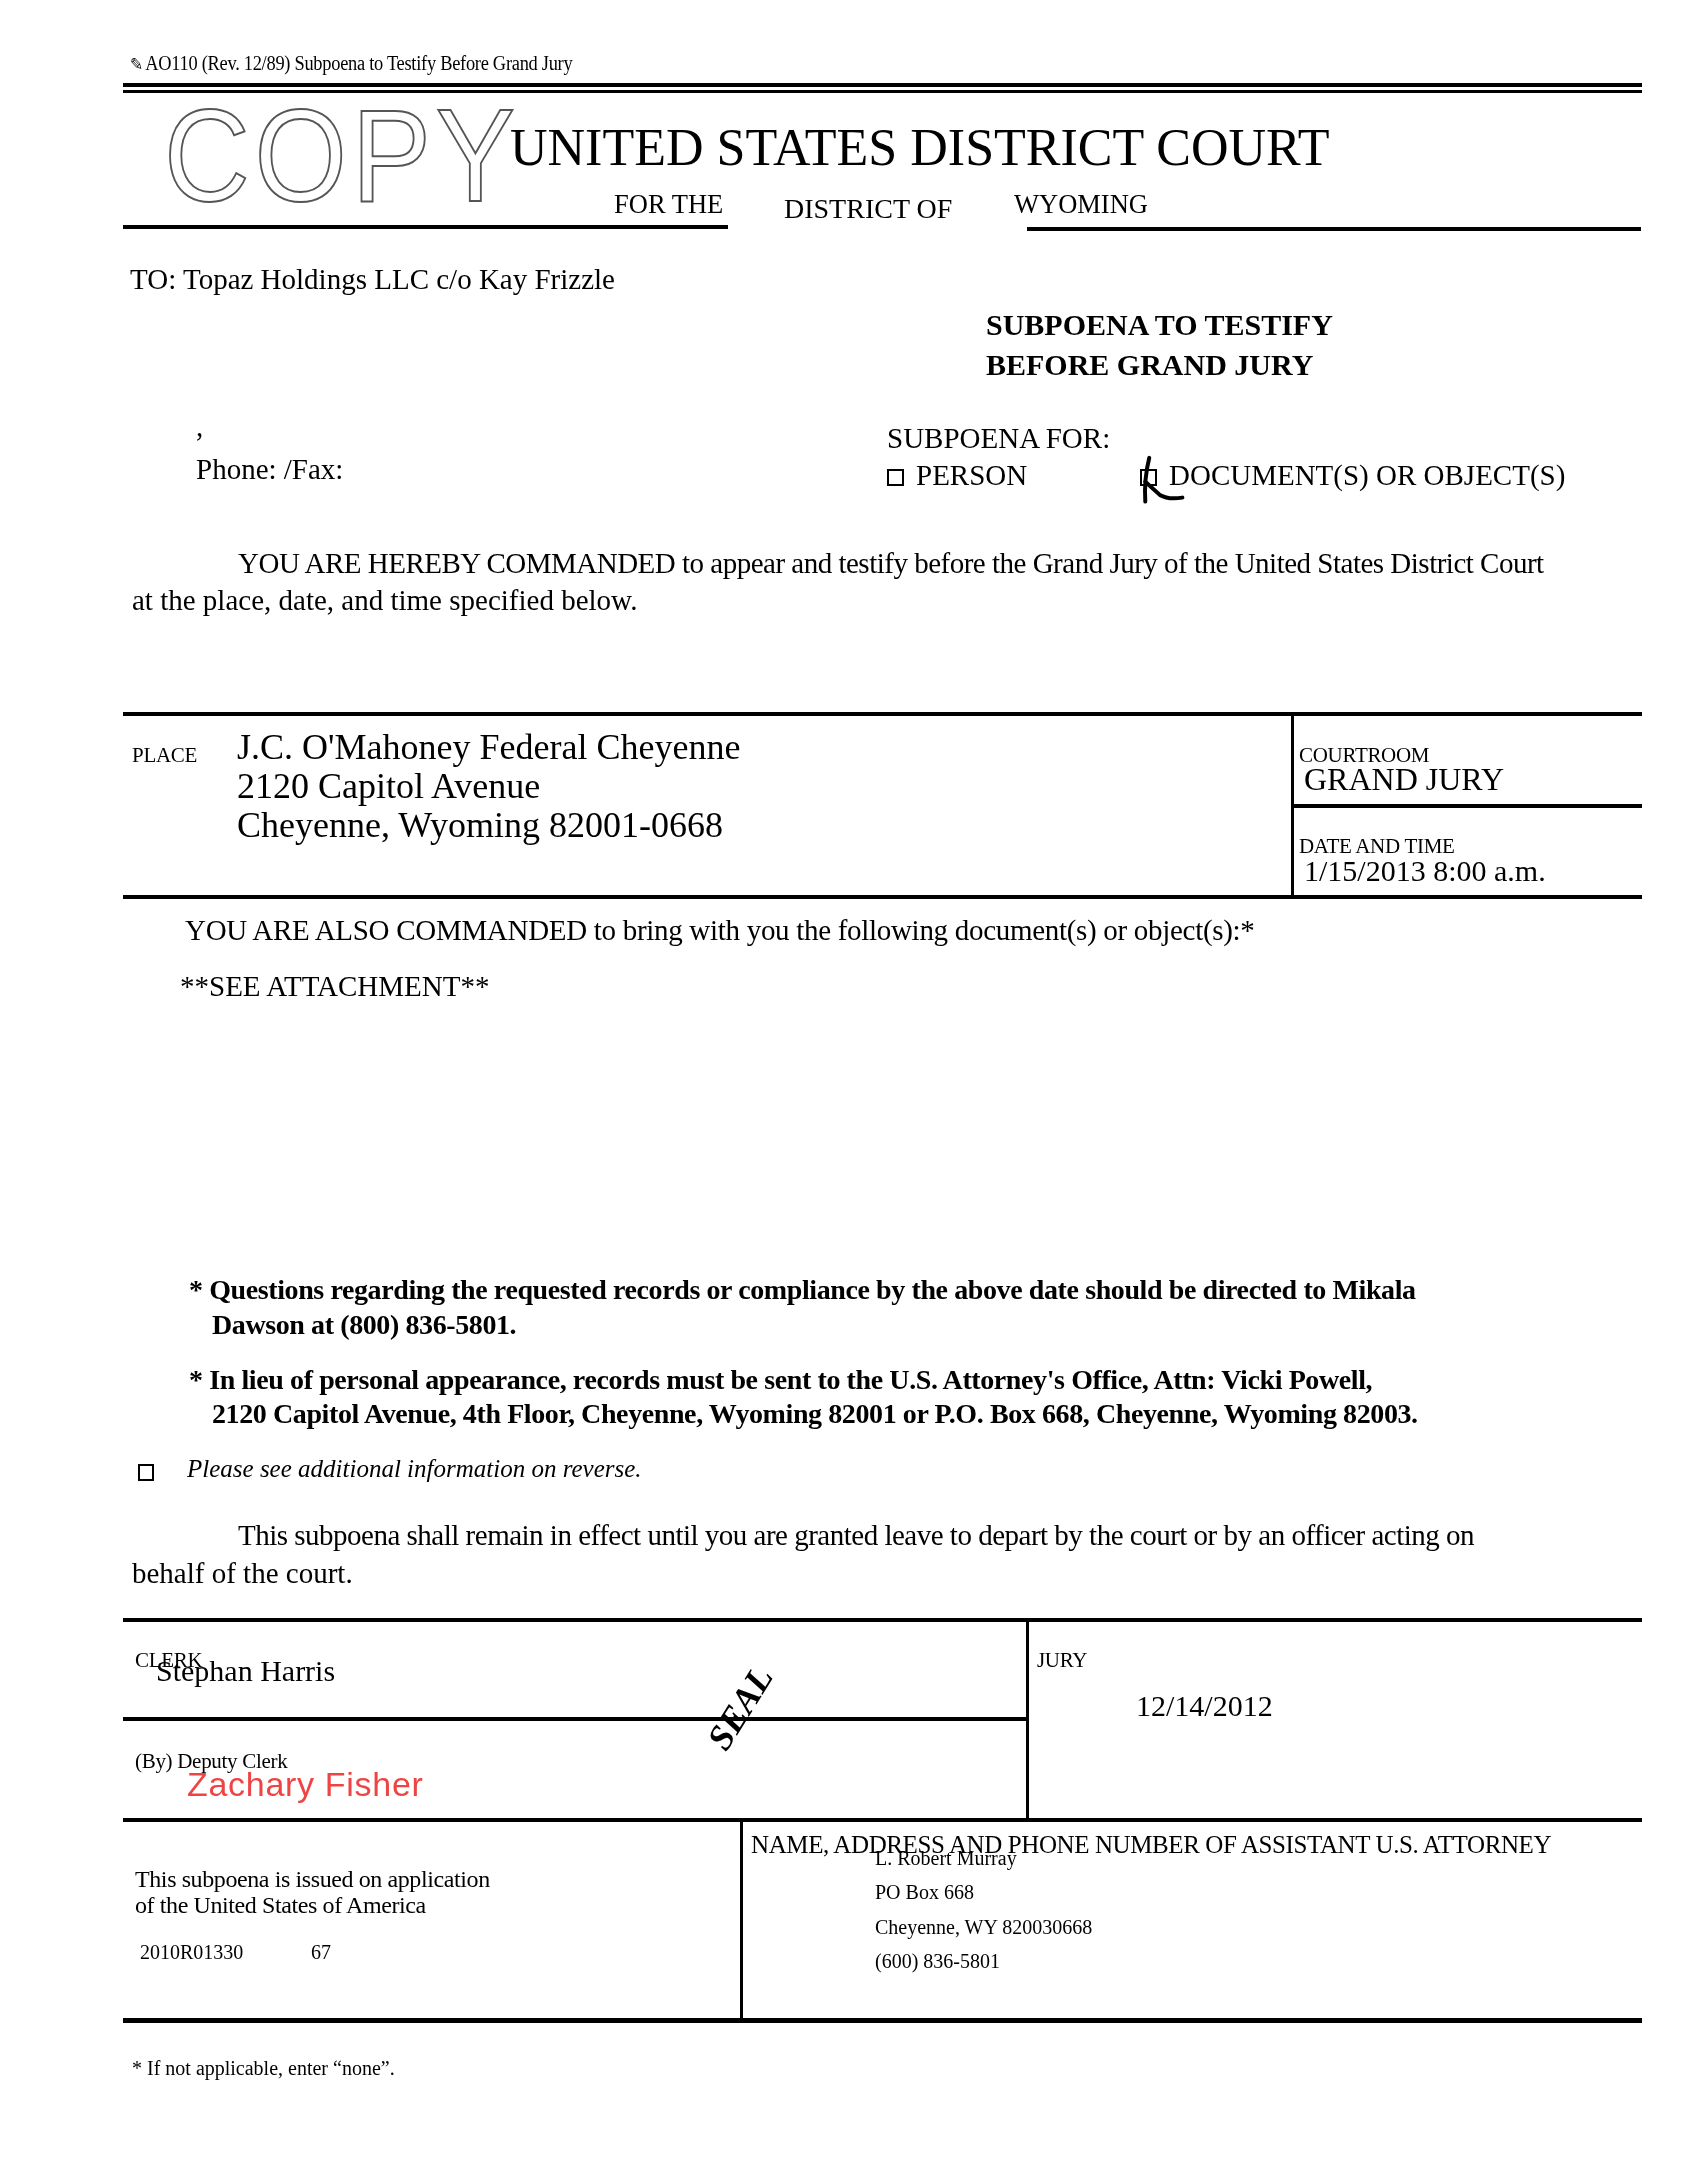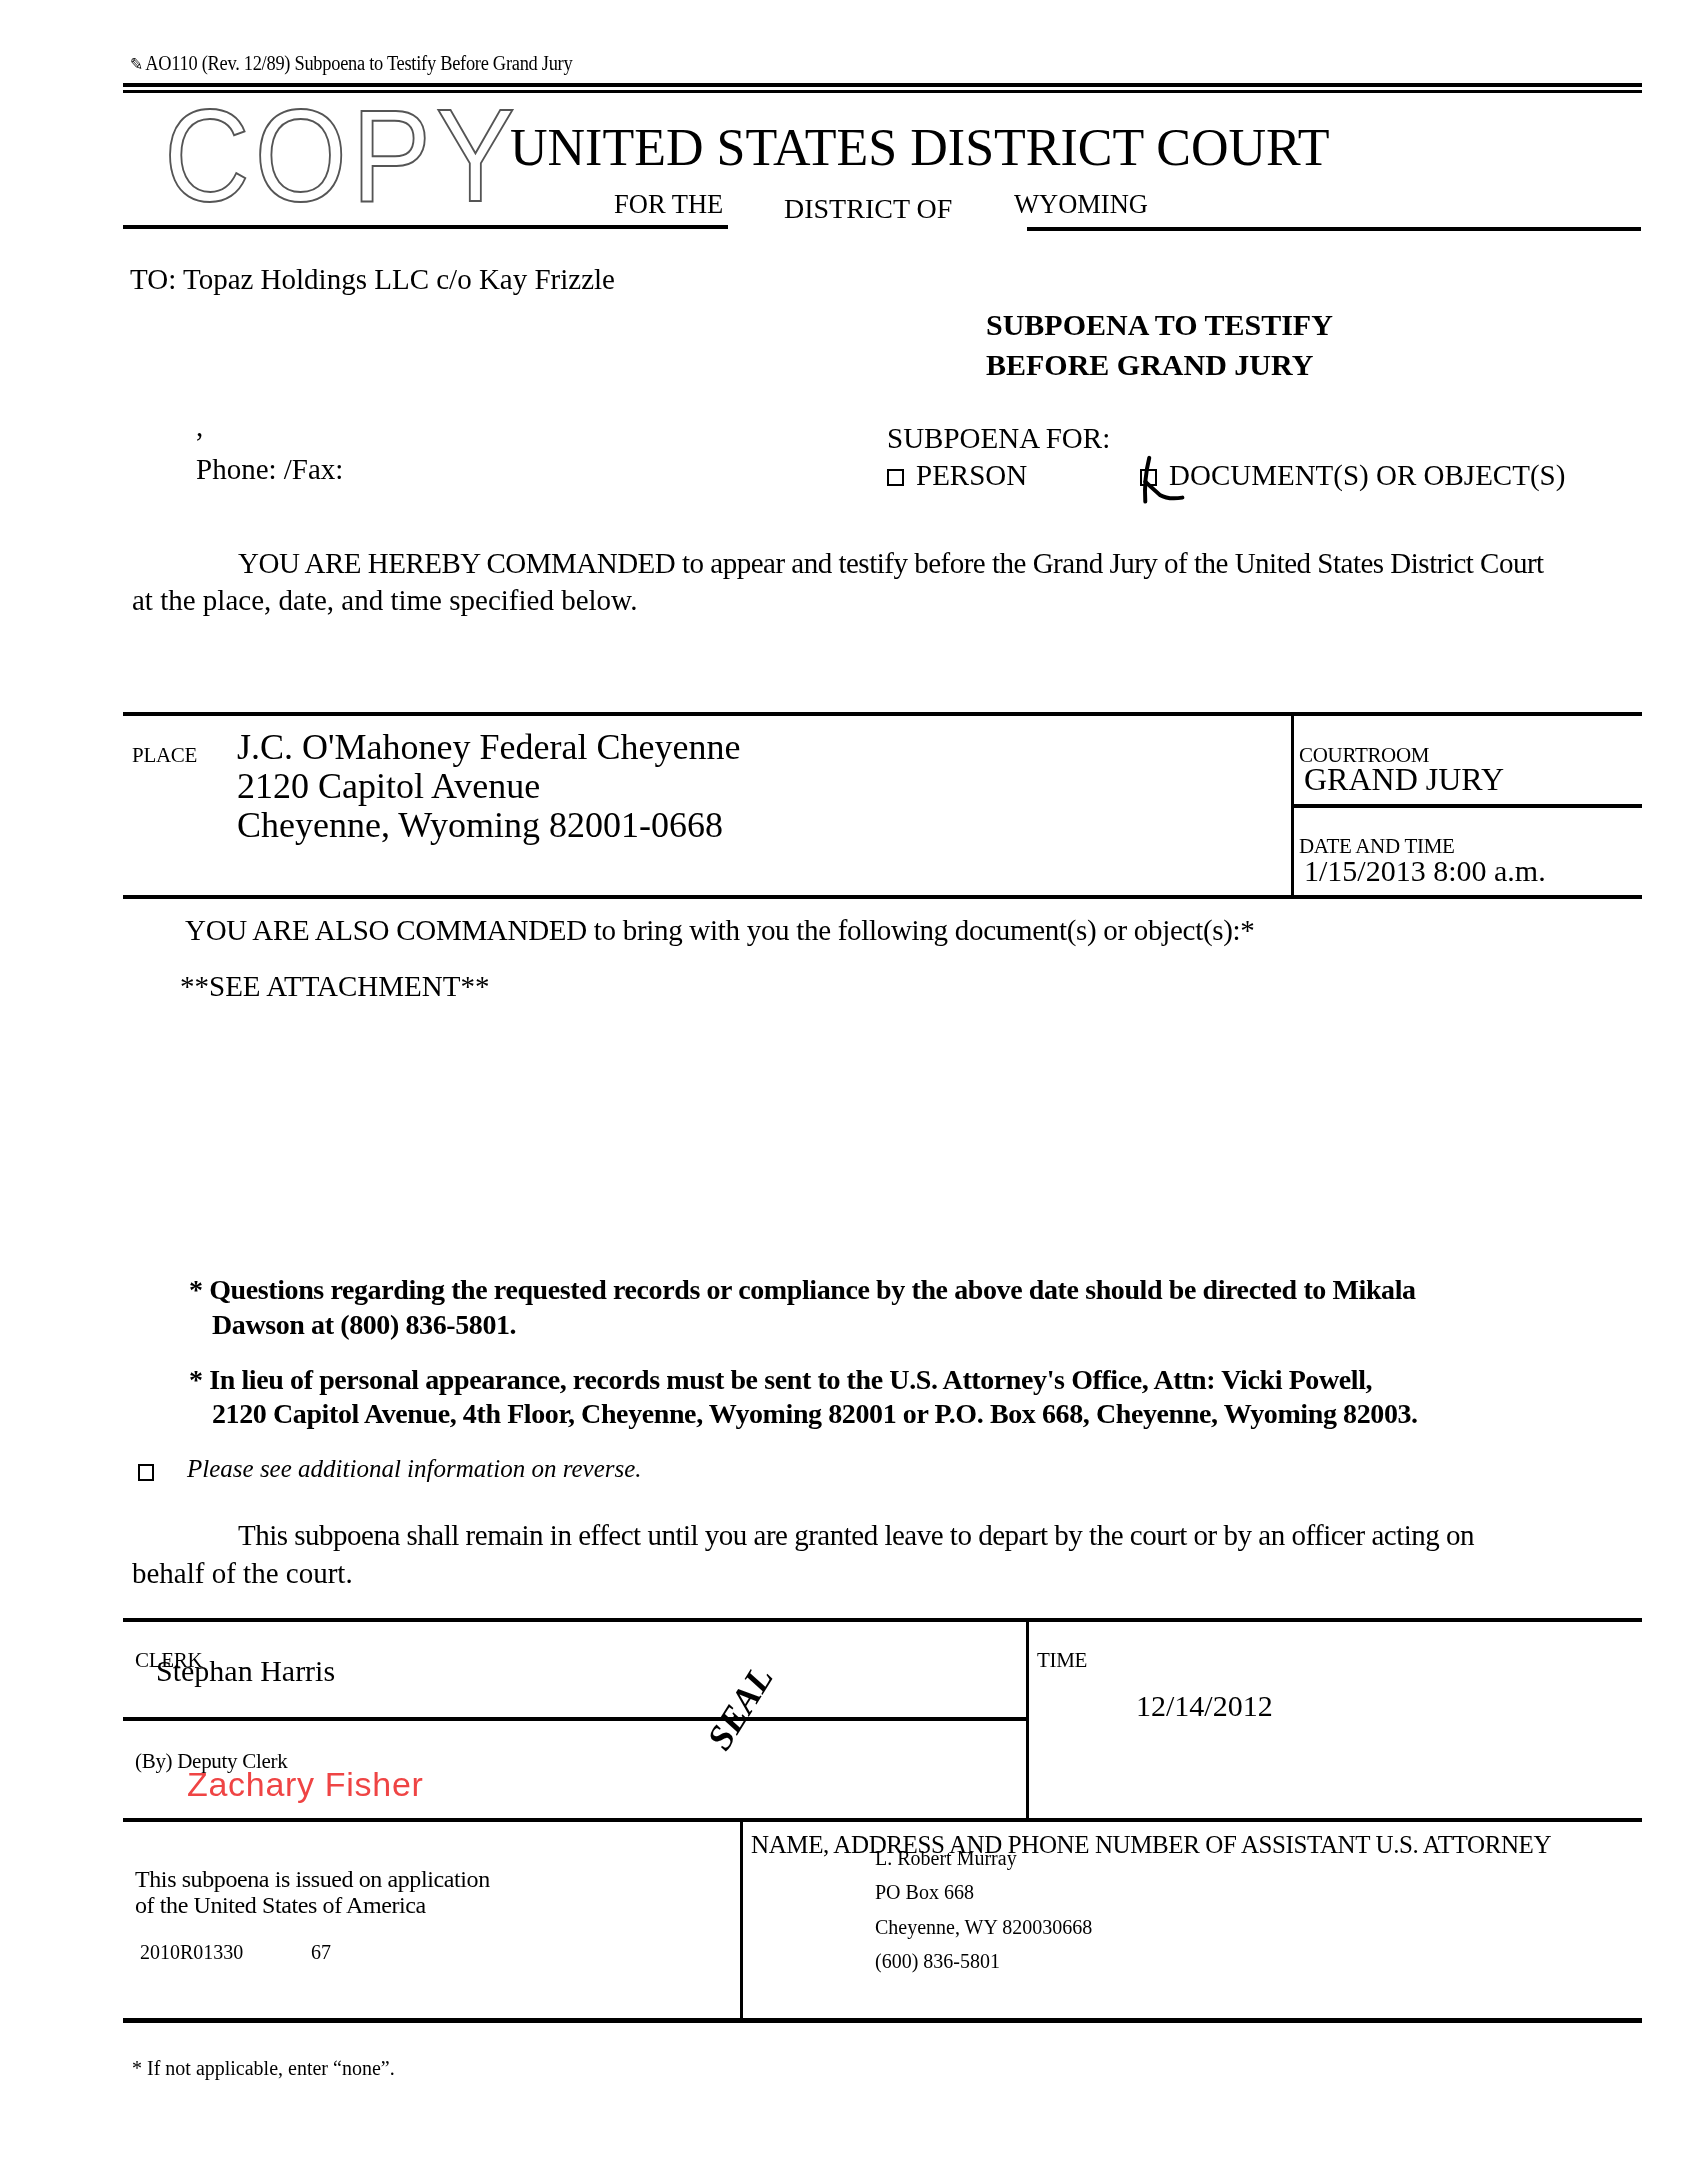--- a/index.html
+++ b/index.html
@@ -139,21 +139,21 @@
 <div class="abs" id="effect-2">behalf of the court.</div>
 
 <div class="rule" style="left:123px;top:1618px;width:1519px;height:4px;"></div>
 <div class="rule" style="left:1026px;top:1619px;width:3.3px;height:201px;"></div>
 <div class="rule" style="left:123px;top:1717px;width:904px;height:4px;"></div>
 <div class="abs cell-lbl" id="clerk-lbl">CLERK</div>
 <div class="abs" id="clerk-val">Stephan Harris</div>
 <div class="abs cell-lbl" id="deputy-lbl">(By) Deputy Clerk</div>
 <div class="abs" id="deputy-val">Zachary Fisher</div>
 <div class="abs" id="seal-mark">SEAL</div>
-<div class="abs cell-lbl" id="date-lbl">TIME</div>
+<div class="abs cell-lbl" id="date-lbl">JURY</div>
 <div class="abs" id="date-val">12/14/2012</div>
 
 <div class="rule" style="left:123px;top:1818px;width:1519px;height:4px;"></div>
 <div class="rule" style="left:740px;top:1819px;width:3.3px;height:201px;"></div>
 <div class="rule" style="left:123px;top:2018px;width:1519px;height:5.3px;"></div>
 <div class="abs" id="issued-1">This subpoena is issued on application</div>
 <div class="abs" id="issued-2">of the United States of America</div>
 <div class="abs" id="case-no">2010R01330</div>
 <div class="abs" id="case-seq">67</div>
 <div class="abs" id="atty-lbl">NAME, ADDRESS AND PHONE NUMBER OF ASSISTANT U.S. ATTORNEY</div>

